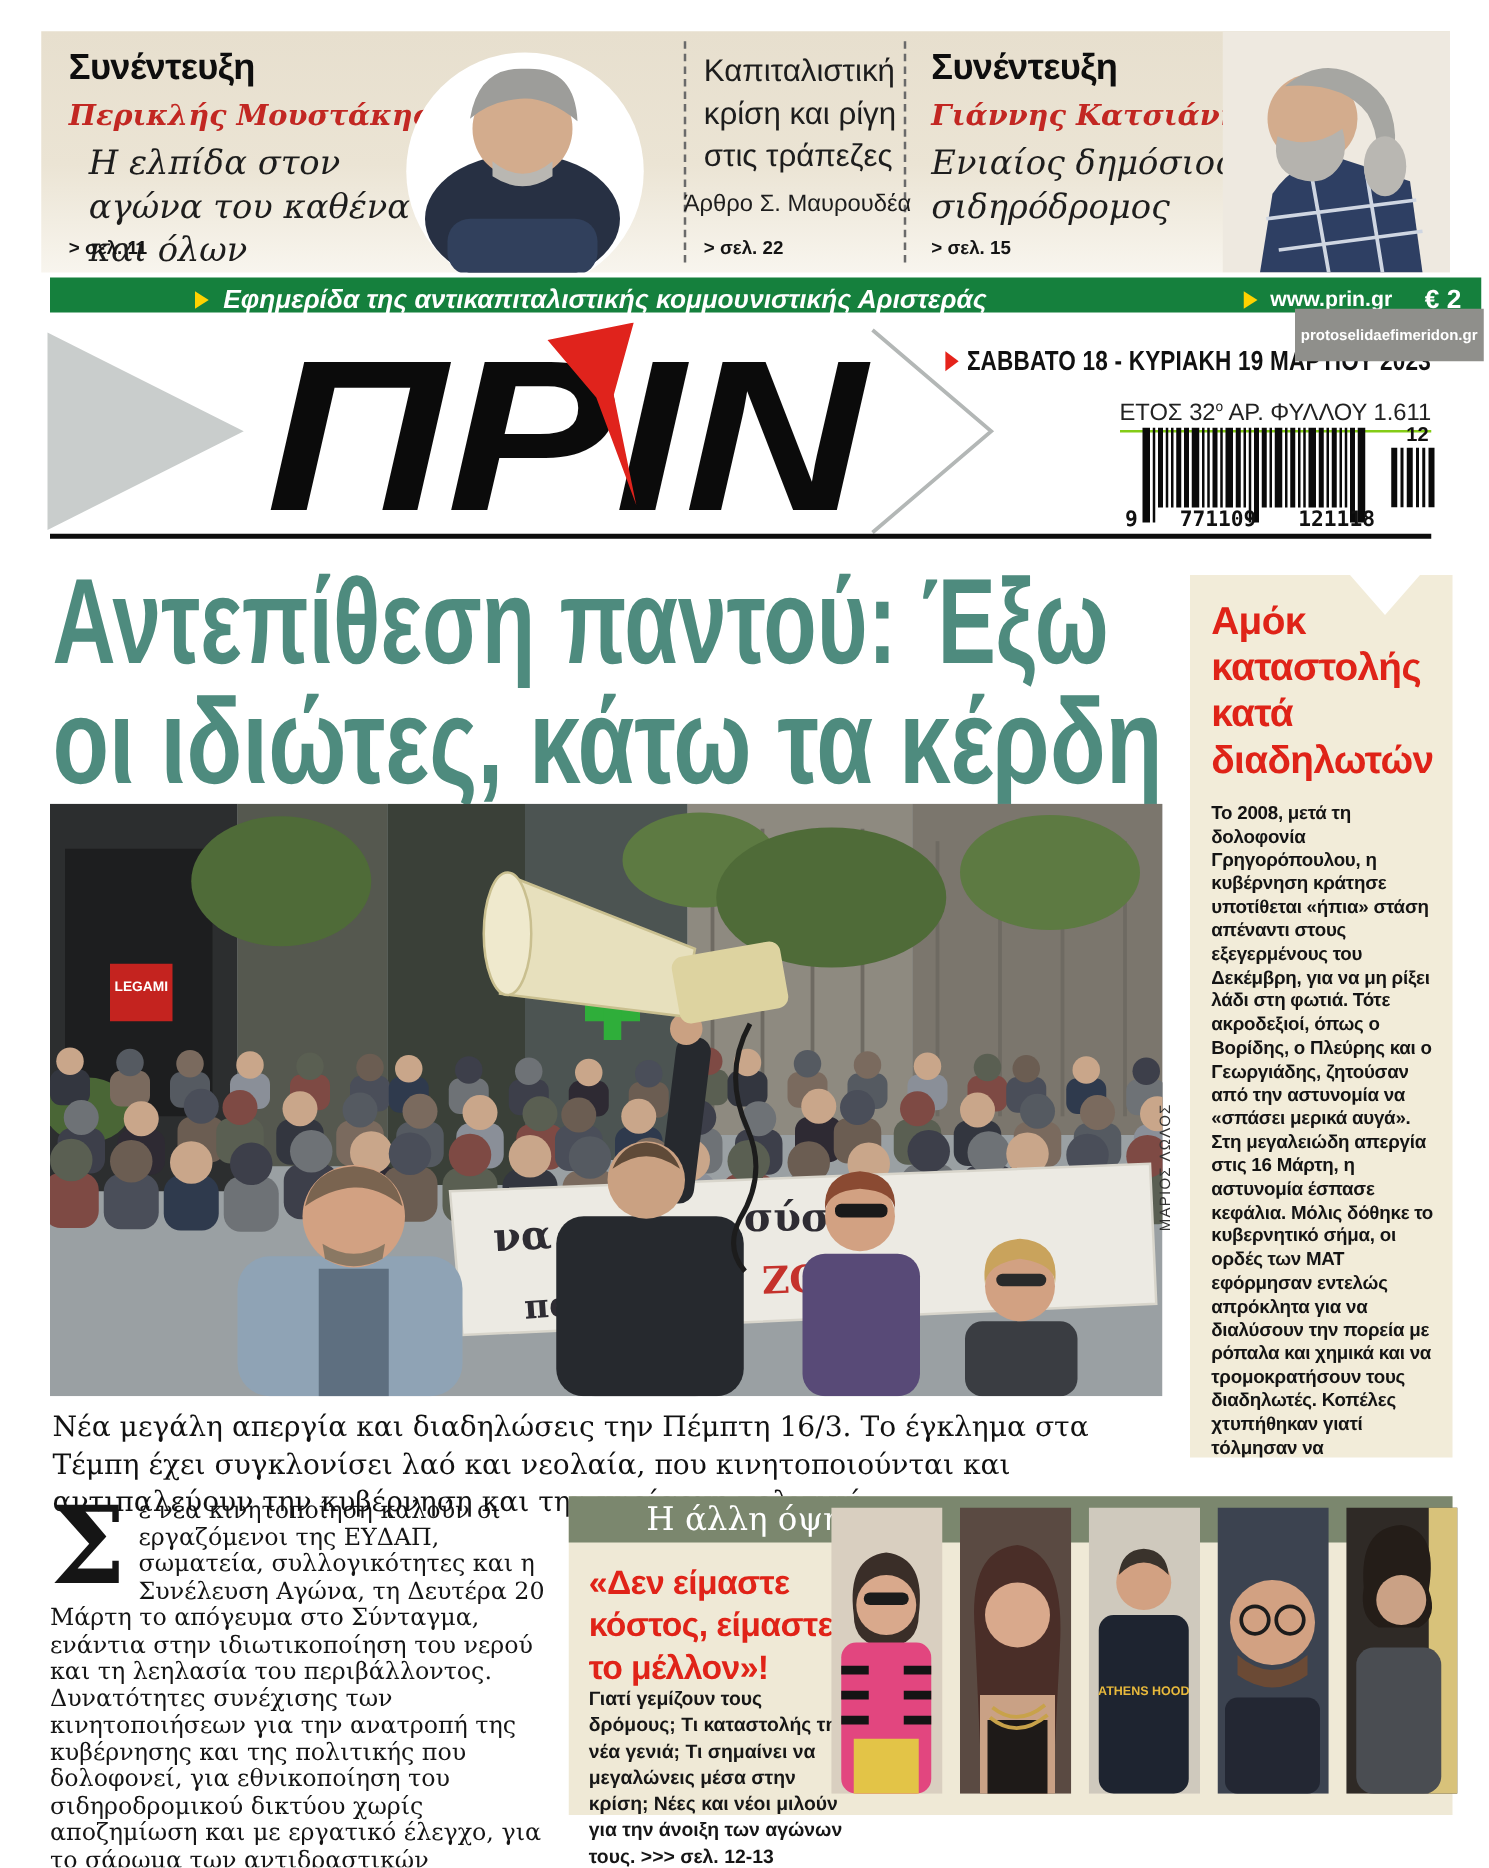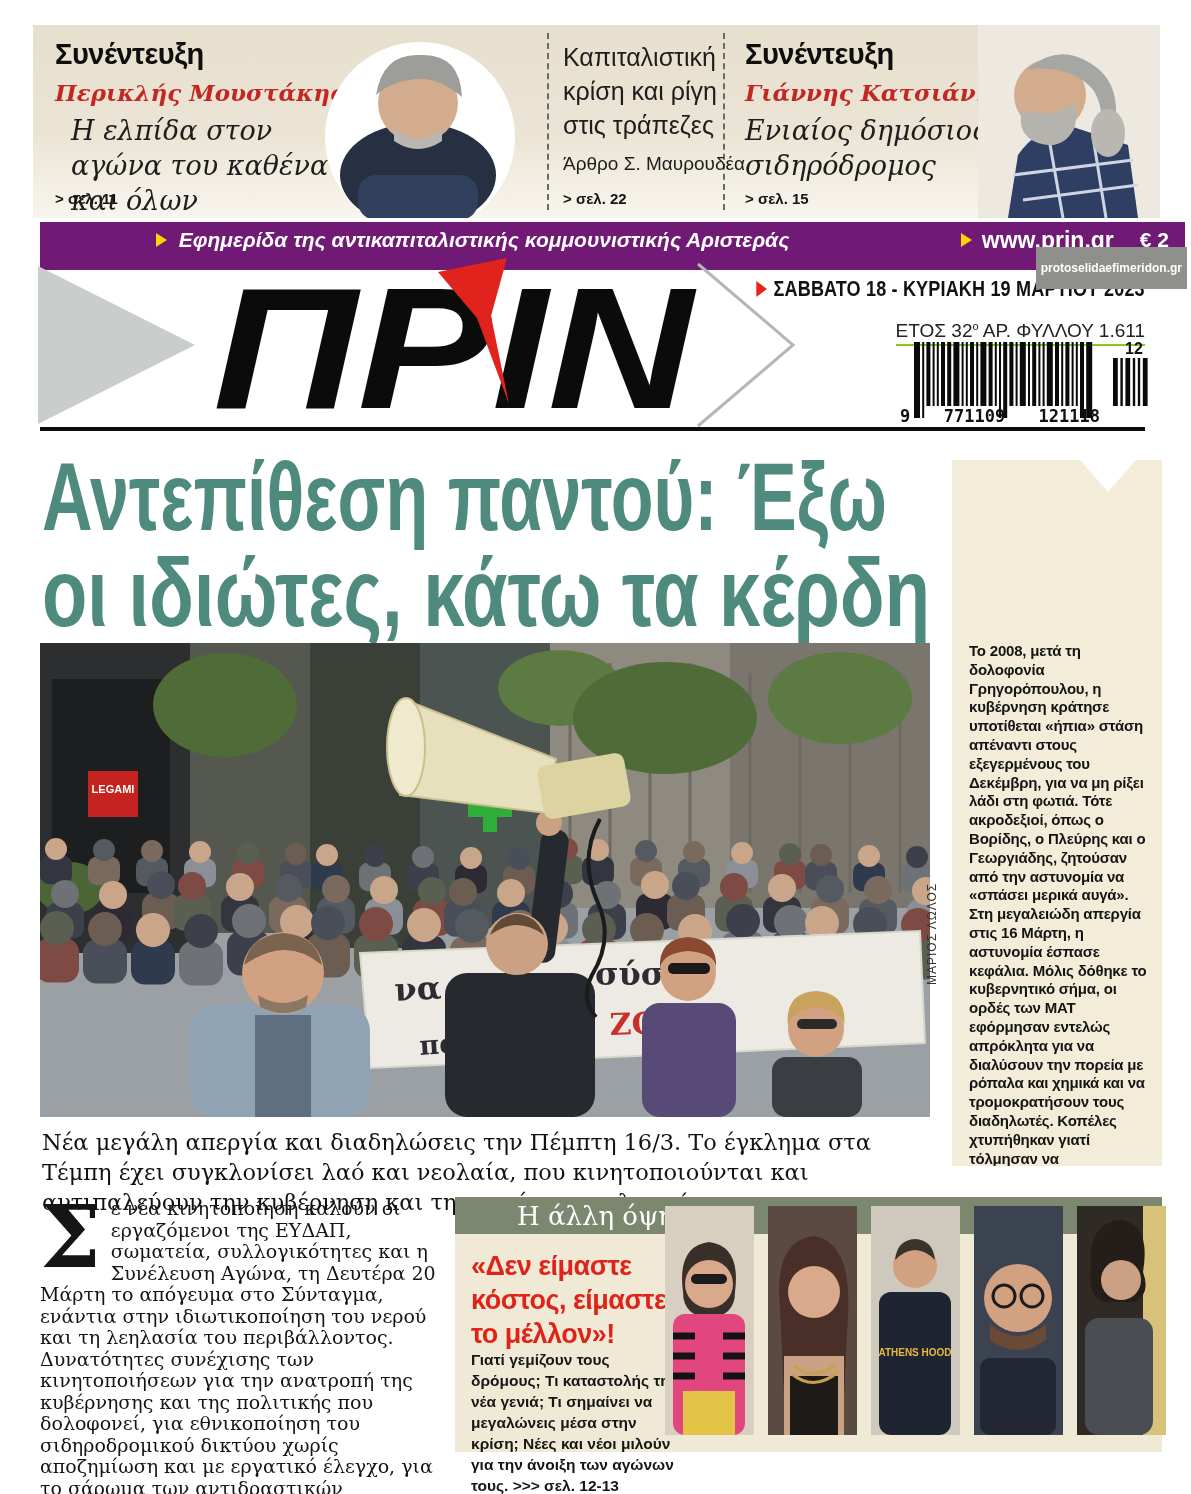--- a/index.html
+++ b/index.html
@@ -16,27 +16,27 @@
   .promo-name{position:absolute;font-size:23px;font-weight:bold;font-style:italic;
     font-family:"DejaVu Serif",serif;color:#c22722;}
   .promo-teaser{position:absolute;font-size:27px;font-style:italic;font-family:"DejaVu Serif",serif;
     color:#1d1d1d;line-height:35px;}
   .promo-teaser2{position:absolute;font-size:25px;color:#1d1d1d;line-height:34px;}
   .promo-author{position:absolute;font-size:19px;color:#1d1d1d;white-space:nowrap;}
   .promo-ref{position:absolute;font-size:15px;font-weight:bold;color:#141414;}
   .portrait{position:absolute;top:0;height:193px;}
 
   
-  .banner{left:40px;top:222px;width:1145px;height:48px;background:#701a75;}
+  .banner{left:40px;top:222px;width:1145px;height:28px;background:#15803d;}
   .banner-main{position:absolute;left:0;right:280px;top:0;height:36px;display:flex;align-items:center;justify-content:center;}
   .tri-y{display:inline-block;width:0;height:0;border-left:11px solid #ffd200;
     border-top:7px solid transparent;border-bottom:7px solid transparent;margin-right:12px;}
   .banner-text{color:#fff;font-size:21px;font-weight:bold;font-style:italic;letter-spacing:0;}
   .banner-right{position:absolute;right:16px;top:0;height:36px;display:flex;align-items:center;gap:26px;}
-  .banner-site{color:#fff;font-size:23px;font-weight:bold;}
+  .banner-site{color:#fff;font-size:17px;font-weight:bold;}
   .banner-price{color:#fff;font-size:21px;font-weight:bold;}
   .watermark{position:absolute;right:-2px;top:25px;background:#8f8f8b;color:#fff;
     font-size:12px;font-weight:bold;padding:14px 5px;z-index:5;}
 
   
   .mast-svg{left:33px;top:258px;}
   .dateline{top:276px;right:46px;display:flex;align-items:center;gap:8px;
     transform:scaleX(0.82);transform-origin:100% 50%;}
   .tri-r{display:inline-block;width:0;height:0;border-left:13px solid #e5231b;
     border-top:8px solid transparent;border-bottom:8px solid transparent;}
@@ -109,21 +109,21 @@
       <g>
         <ellipse cx="130" cy="150" rx="78" ry="52" fill="#273043"></ellipse>
         <rect x="70" y="150" width="120" height="45" rx="18" fill="#31405c"></rect>
         <circle cx="130" cy="78" r="40" fill="#d3ac8d"></circle>
         <path d="M88 70 Q95 28 132 30 Q172 28 174 72 Q150 52 128 54 Q104 56 88 70 Z" fill="#9d9d9a"></path>
         <path d="M106 104 Q130 124 154 104 L154 116 Q130 132 106 116 Z" fill="#b9b7b2"></path>
       </g>
     </svg>
 
     <div class="promo-teaser2" style="left:530px;top:15px;width:170px;">Καπιταλιστική κρίση και ρίγη στις τράπεζες</div>
-    <div class="promo-author" style="left:530px;top:128px;">Άρθρο Σ. Μαυρουδέα</div>
+    <div class="promo-author" style="left:514px;top:128px;">Άρθρο Σ. Μαυρουδέα</div>
     <div class="promo-ref" style="left:530px;top:165px;">&gt; σελ. 22</div>
 
     <div class="promo-kicker" style="left:712px;top:13px;">Συνέντευξη</div>
     <div class="promo-name" style="left:712px;top:54px;">Γιάννης Κατσιάνης</div>
     <div class="promo-teaser" style="left:712px;top:88px;width:250px;">Ενιαίος δημόσιος σιδηρόδρομος</div>
     <div class="promo-ref" style="left:712px;top:165px;">&gt; σελ. 15</div>
     <svg class="portrait" style="left:945px;width:182px;" viewBox="0 0 182 193">
       <rect x="0" y="0" width="182" height="193" fill="#eee9e0"></rect>
       <g>
         <path d="M30 193 L40 130 Q60 100 95 102 L150 120 L160 193 Z" fill="#2e3f63"></path>
@@ -218,20 +218,21 @@
   </div>
   <div class="abs mast-rule"></div>
 
   <svg class="abs headline-svg" width="900" height="196" viewBox="0 0 900 196">
     <text x="2" y="82" textLength="845" lengthAdjust="spacingAndGlyphs" font-family="Liberation Sans, sans-serif" font-size="97" font-weight="bold" fill="#4e8b7e">Αντεπίθεση παντού: Έξω</text>
     <text x="2" y="178" textLength="888" lengthAdjust="spacingAndGlyphs" font-family="Liberation Sans, sans-serif" font-size="97" font-weight="bold" fill="#4e8b7e">οι ιδιώτες, κάτω τα κέρδη</text>
   </svg>
 
   <div class="abs sidebar">
     <div class="sidebar-notch"></div>
+    <div class="sidebar-head">Αμόκ καταστολής κατά διαδηλωτών</div>
     <div class="sidebar-body">Το 2008, μετά τη δολοφονία Γρηγορόπουλου, η κυβέρνηση κράτησε υποτίθεται «ήπια» στάση απέναντι στους εξεγερμένους του Δεκέμβρη, για να μη ρίξει λάδι στη φωτιά. Τότε ακροδεξιοί, όπως ο Βορίδης, ο Πλεύρης και ο Γεωργιάδης, ζητούσαν από την αστυνομία να «σπάσει μερικά αυγά». Στη μεγαλειώδη απεργία στις 16 Μάρτη, η αστυνομία έσπασε κεφάλια. Μόλις δόθηκε το κυβερνητικό σήμα, οι ορδές των ΜΑΤ εφόρμησαν εντελώς απρόκλητα για να διαλύσουν την πορεία με ρόπαλα και χημικά και να τρομοκρατήσουν τους διαδηλωτές. Κοπέλες χτυπήθηκαν γιατί τόλμησαν να διαμαρτυρηθούν, διαδηλωτές παρασύρθηκαν από γερανοφόρο όχημα της αστυνομίας. Όλο αυτό το αυταρχικό κρεσέντο δείχνει τον πανικό τους. Ούτε βήμα πίσω.</div>
   </div>
 
   <svg class="abs photo" viewBox="0 0 890 474">
     <rect width="890" height="474" fill="#9aa0a3"></rect>
 
     <rect x="0" y="0" width="150" height="310" fill="#2c2e2f"></rect>
     <rect x="12" y="36" width="118" height="214" fill="#1d1e1f"></rect>
     <rect x="150" y="0" width="120" height="290" fill="#55584f"></rect>
     <rect x="270" y="0" width="110" height="305" fill="#3a4038"></rect>

